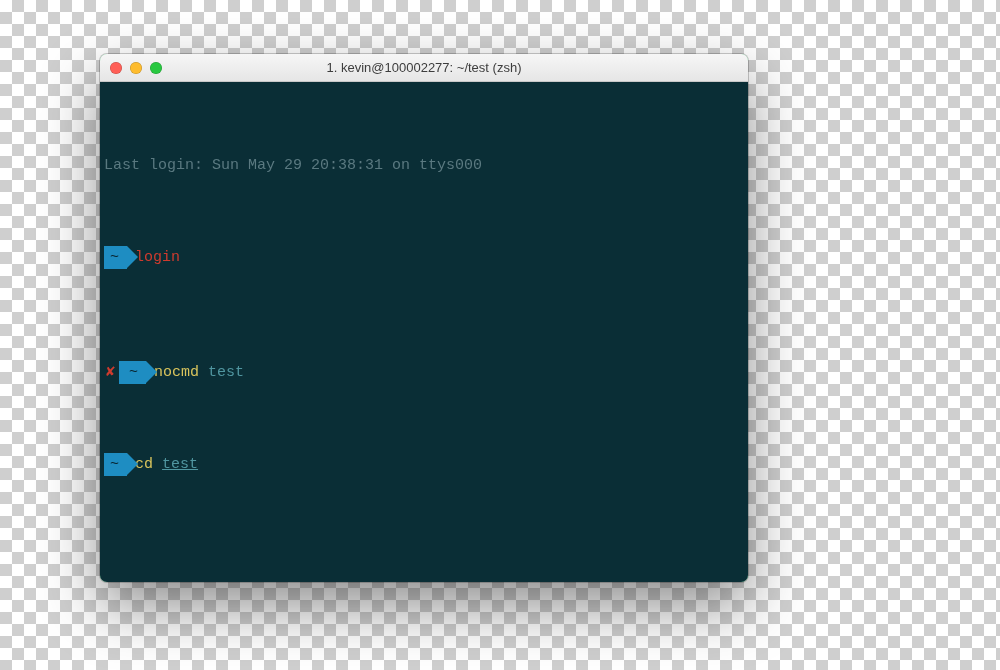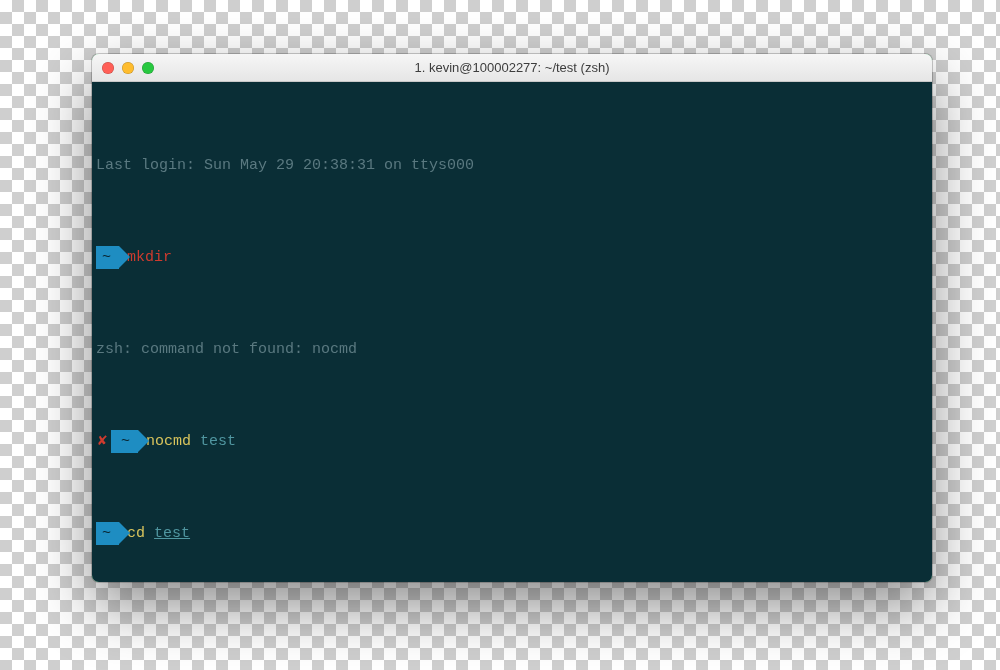--- a/index.html
+++ b/index.html
@@ -10,22 +10,22 @@
       linear-gradient(45deg, #cfcfcf 25%, transparent 25%),
       linear-gradient(-45deg, #cfcfcf 25%, transparent 25%),
       linear-gradient(45deg, transparent 75%, #cfcfcf 75%),
       linear-gradient(-45deg, transparent 75%, #cfcfcf 75%);
     background-size: 24px 24px;
     background-position: 0 0, 0 12px, 12px -12px, -12px 0;
     background-color: #ffffff;
   }
   .window {
     position: absolute;
-    left: 92px; top: 54px;
-    width: 840px; height: 528px;
+    left: 100px; top: 54px;
+    width: 648px; height: 528px;
     border-radius: 7px;
     overflow: hidden;
     box-shadow: 0 24px 60px rgba(0,0,0,0.45), 0 0 0 1px rgba(0,0,0,0.2);
     background: #86efac;
   }
   .titlebar {
     height: 28px;
     background: linear-gradient(#f6f6f6, #e6e6e6);
     border-bottom: 1px solid #c9c9c9;
     display: flex;
@@ -107,26 +107,23 @@
   </div>
 
   <div class="term">
 
     <div class="row">
       <span class="muted">Last login: Sun May 29 20:38:31 on ttys000</span>
     </div>
 
     <div class="row">
       <span class="seg seg-blue first"><span class="txt">~</span></span>
-      <span class="cmd"><span class="red">mkdir</span></span>
+      <span class="cmd"><span class="red">login</span></span>
     </div>
 
-    <div class="row">
-      <span class="muted">zsh: command not found: nocmd</span>
-    </div>
 
     <div class="row">
       <span class="redx">✘</span>
       <span class="seg seg-blue"><span class="txt">~</span></span>
       <span class="cmd"><span class="yellow">nocmd</span><span> test</span></span>
     </div>
 
     <div class="row">
       <span class="seg seg-blue first"><span class="txt">~</span></span>
       <span class="cmd"><span class="yellow">cd</span> <span class="underline">test</span></span>

